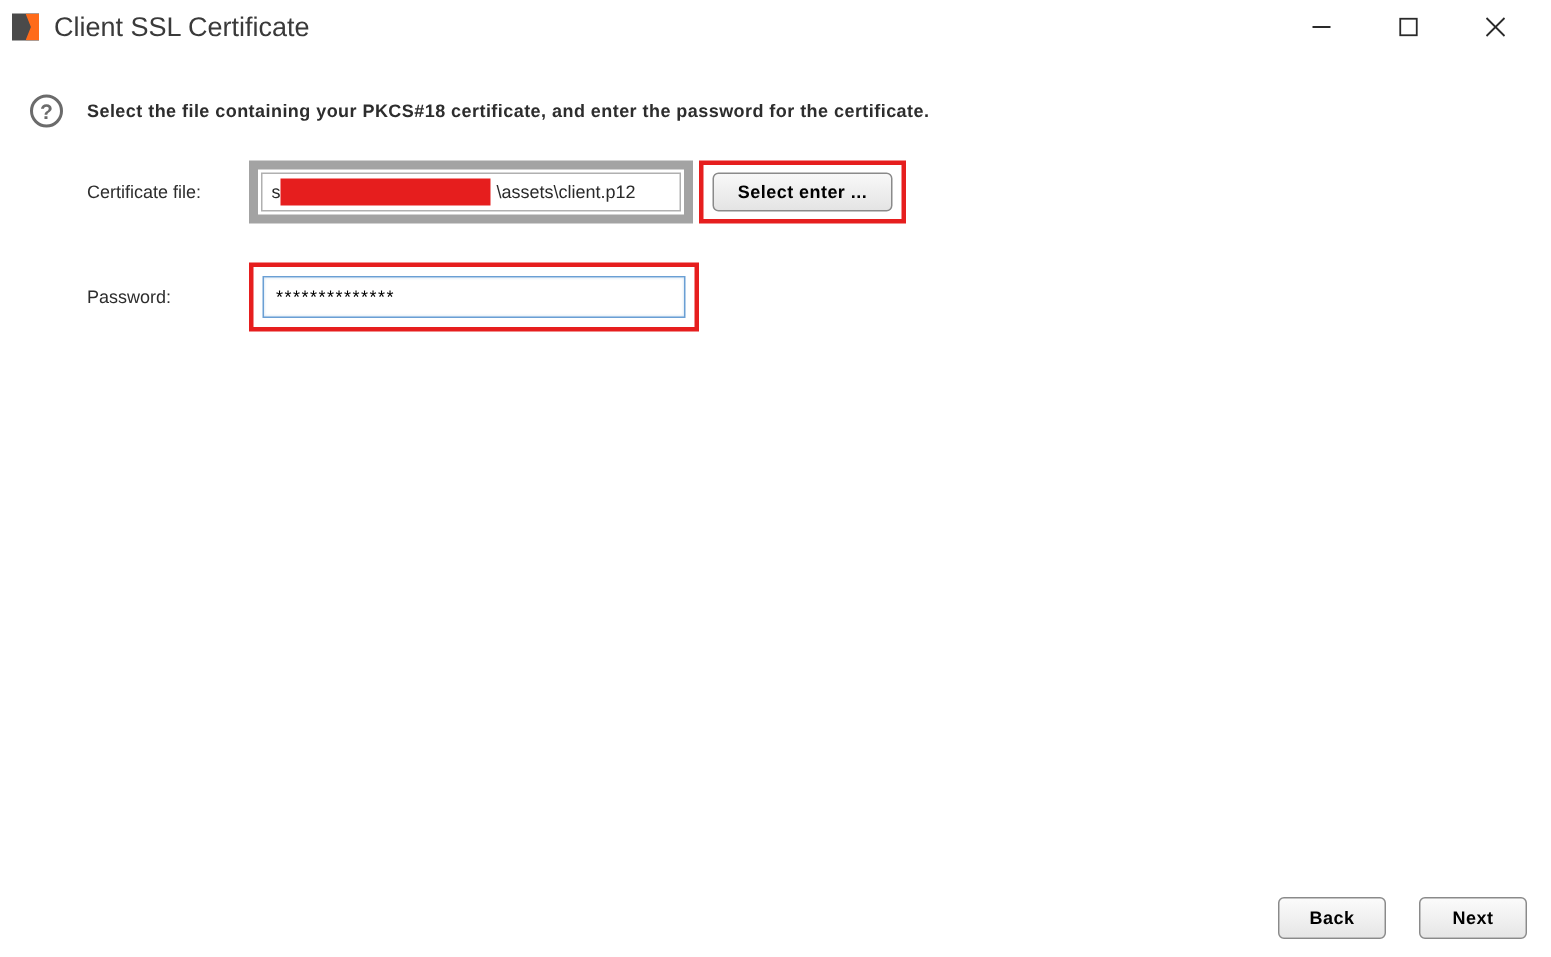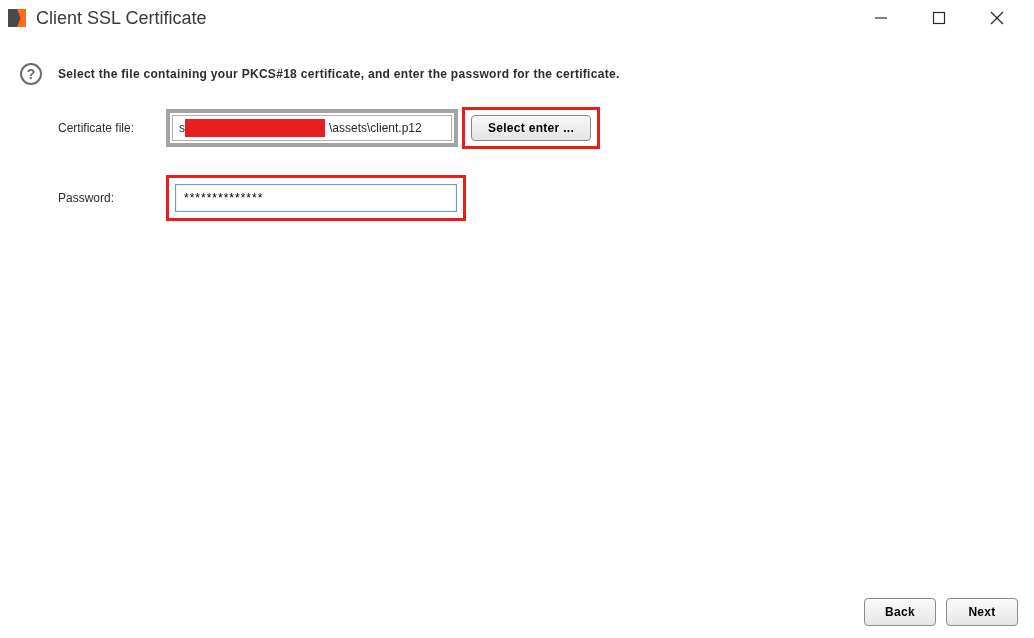--- a/index.html
+++ b/index.html
@@ -110,21 +110,21 @@
     }
     .form-label {
       font-size: 12px;
       color: #2d2d2d;
       width: 108px;
     }
     .cert-file-wrapper {
       position: relative;
       display: flex;
       align-items: center;
-      border: 4px solid #a3a3a3;
+      border: 6px solid #a3a3a3;
       padding: 2px;
     }
     .cert-file-input {
       width: 280px;
       height: 26px;
       border: 1px solid #b0b0b0;
       padding: 0 6px;
       font-size: 12px;
       font-family: inherit;
       background: #ffffff;
@@ -173,21 +173,21 @@
       font-size: 12px;
       font-family: inherit;
       letter-spacing: 1px;
       box-shadow: inset 0 0 2px rgba(106,159,212,0.4);
     }
     .footer {
       position: absolute;
       bottom: 12px;
       right: 16px;
       display: flex;
-      gap: 10px;
+      gap: 22px;
       justify-content: center;
     }
     .footer button {
       width: 72px;
       height: 28px;
       background: linear-gradient(to bottom, #fbfbfb, #e6e6e6);
       border: 1px solid #8a8a8a;
       border-radius: 4px;
       font-size: 12px;
       cursor: pointer;

